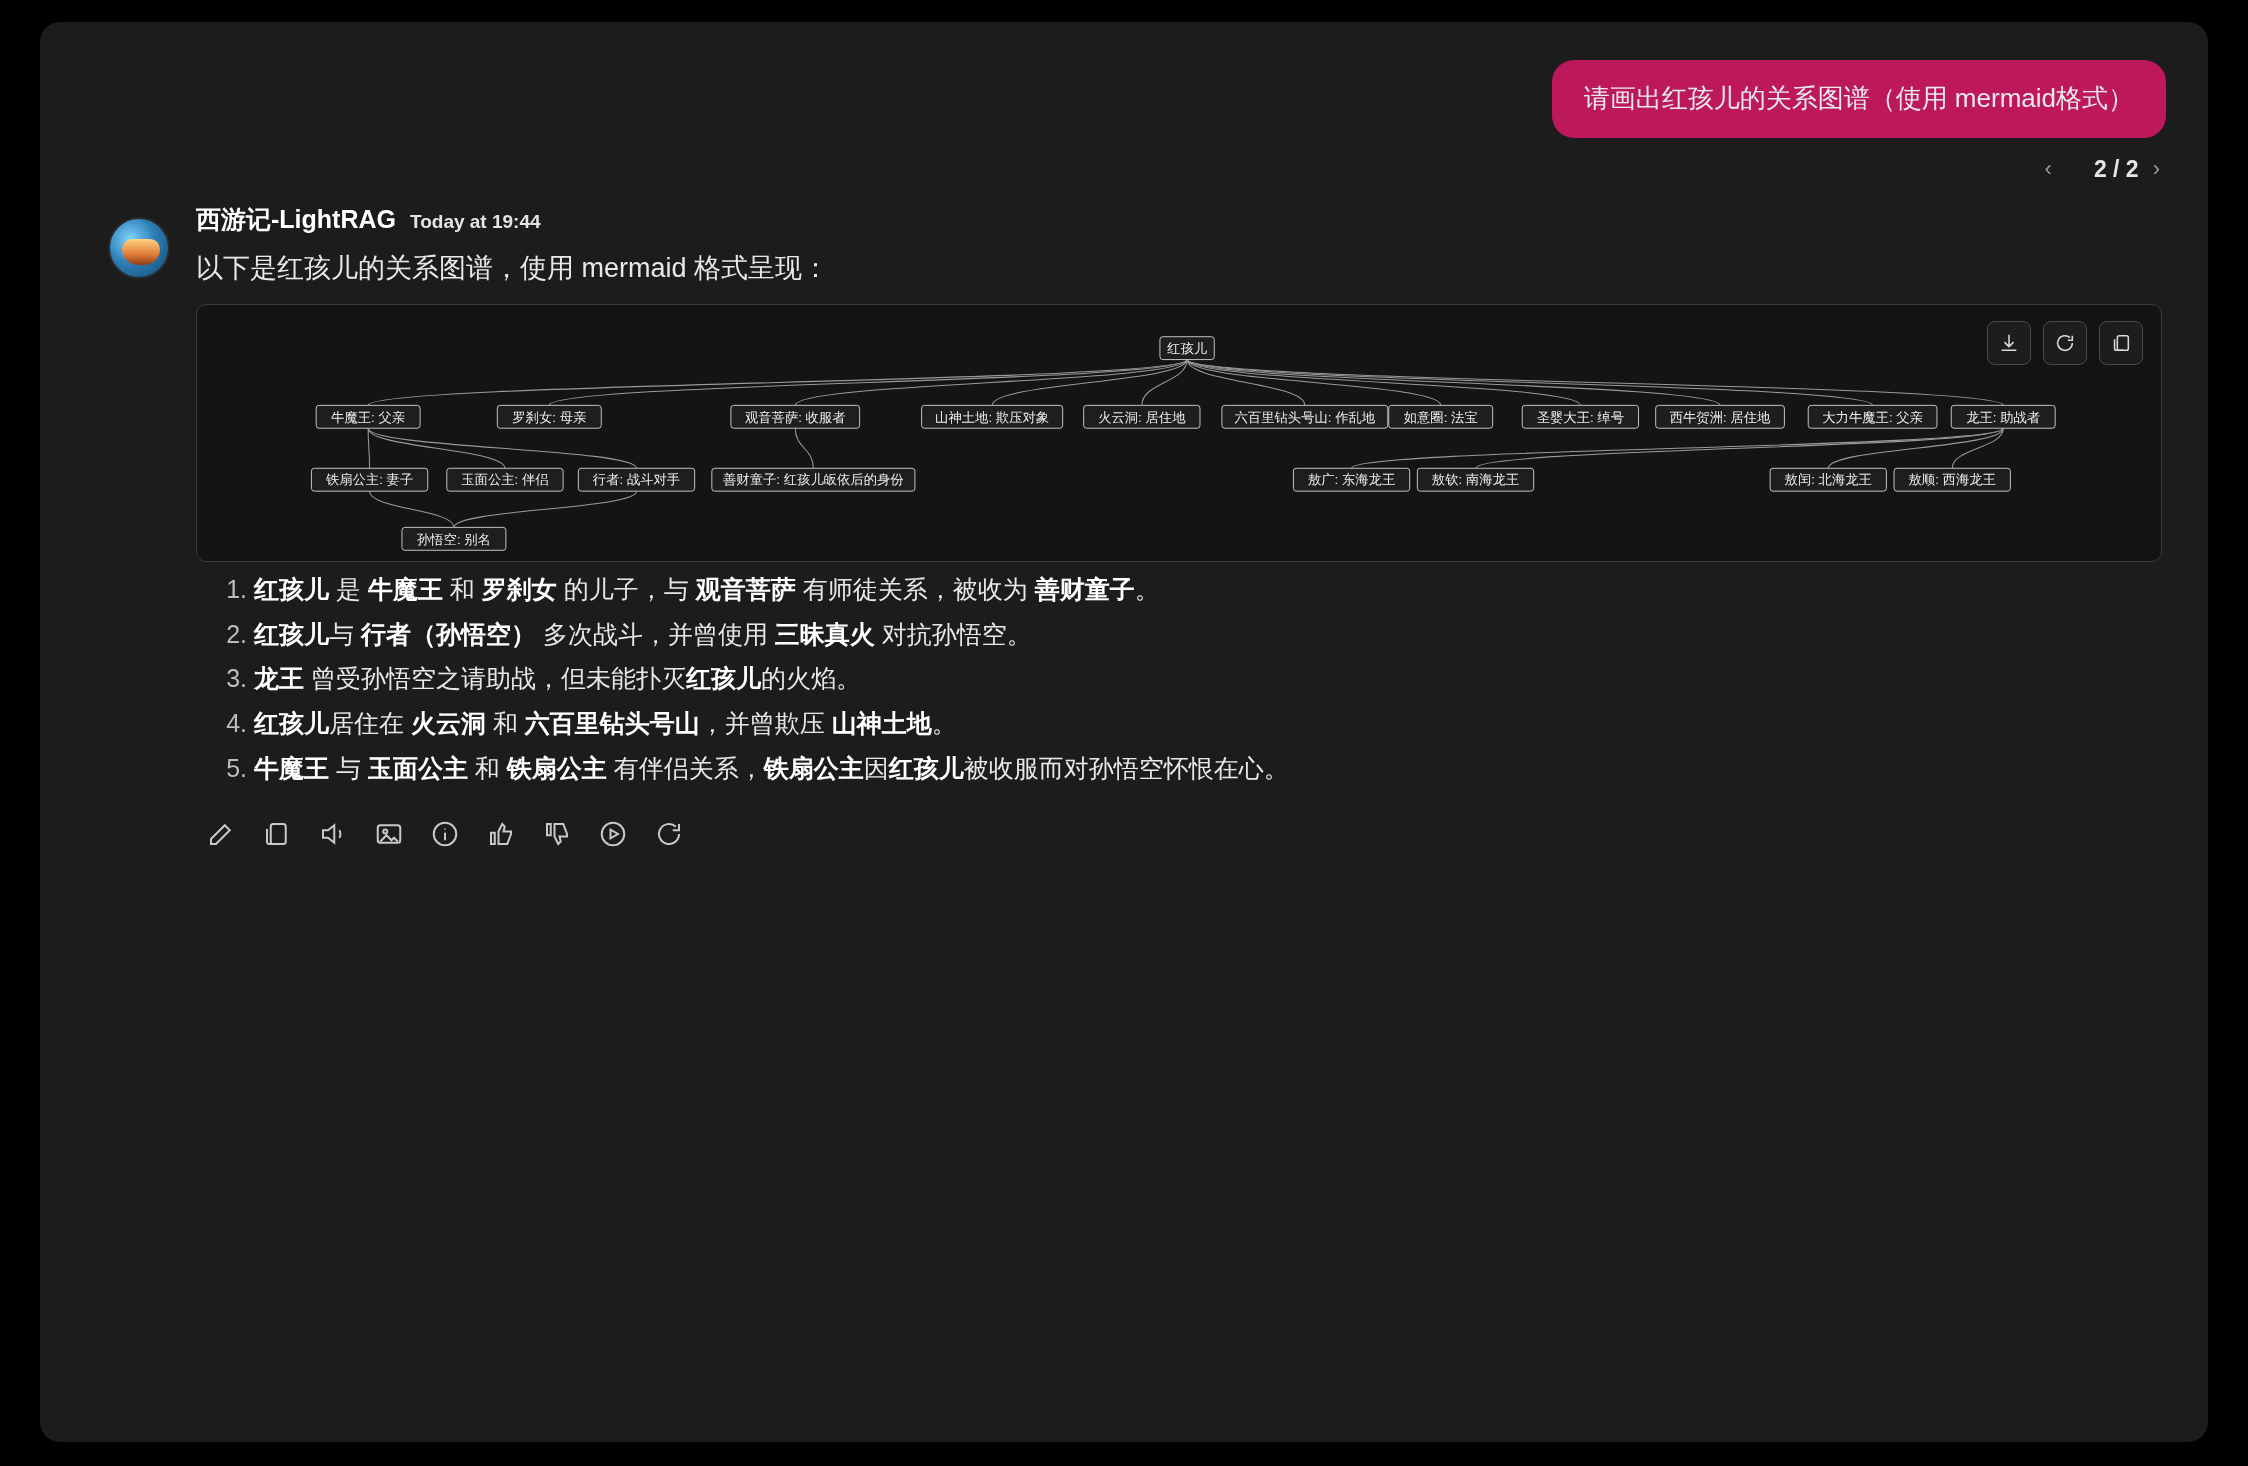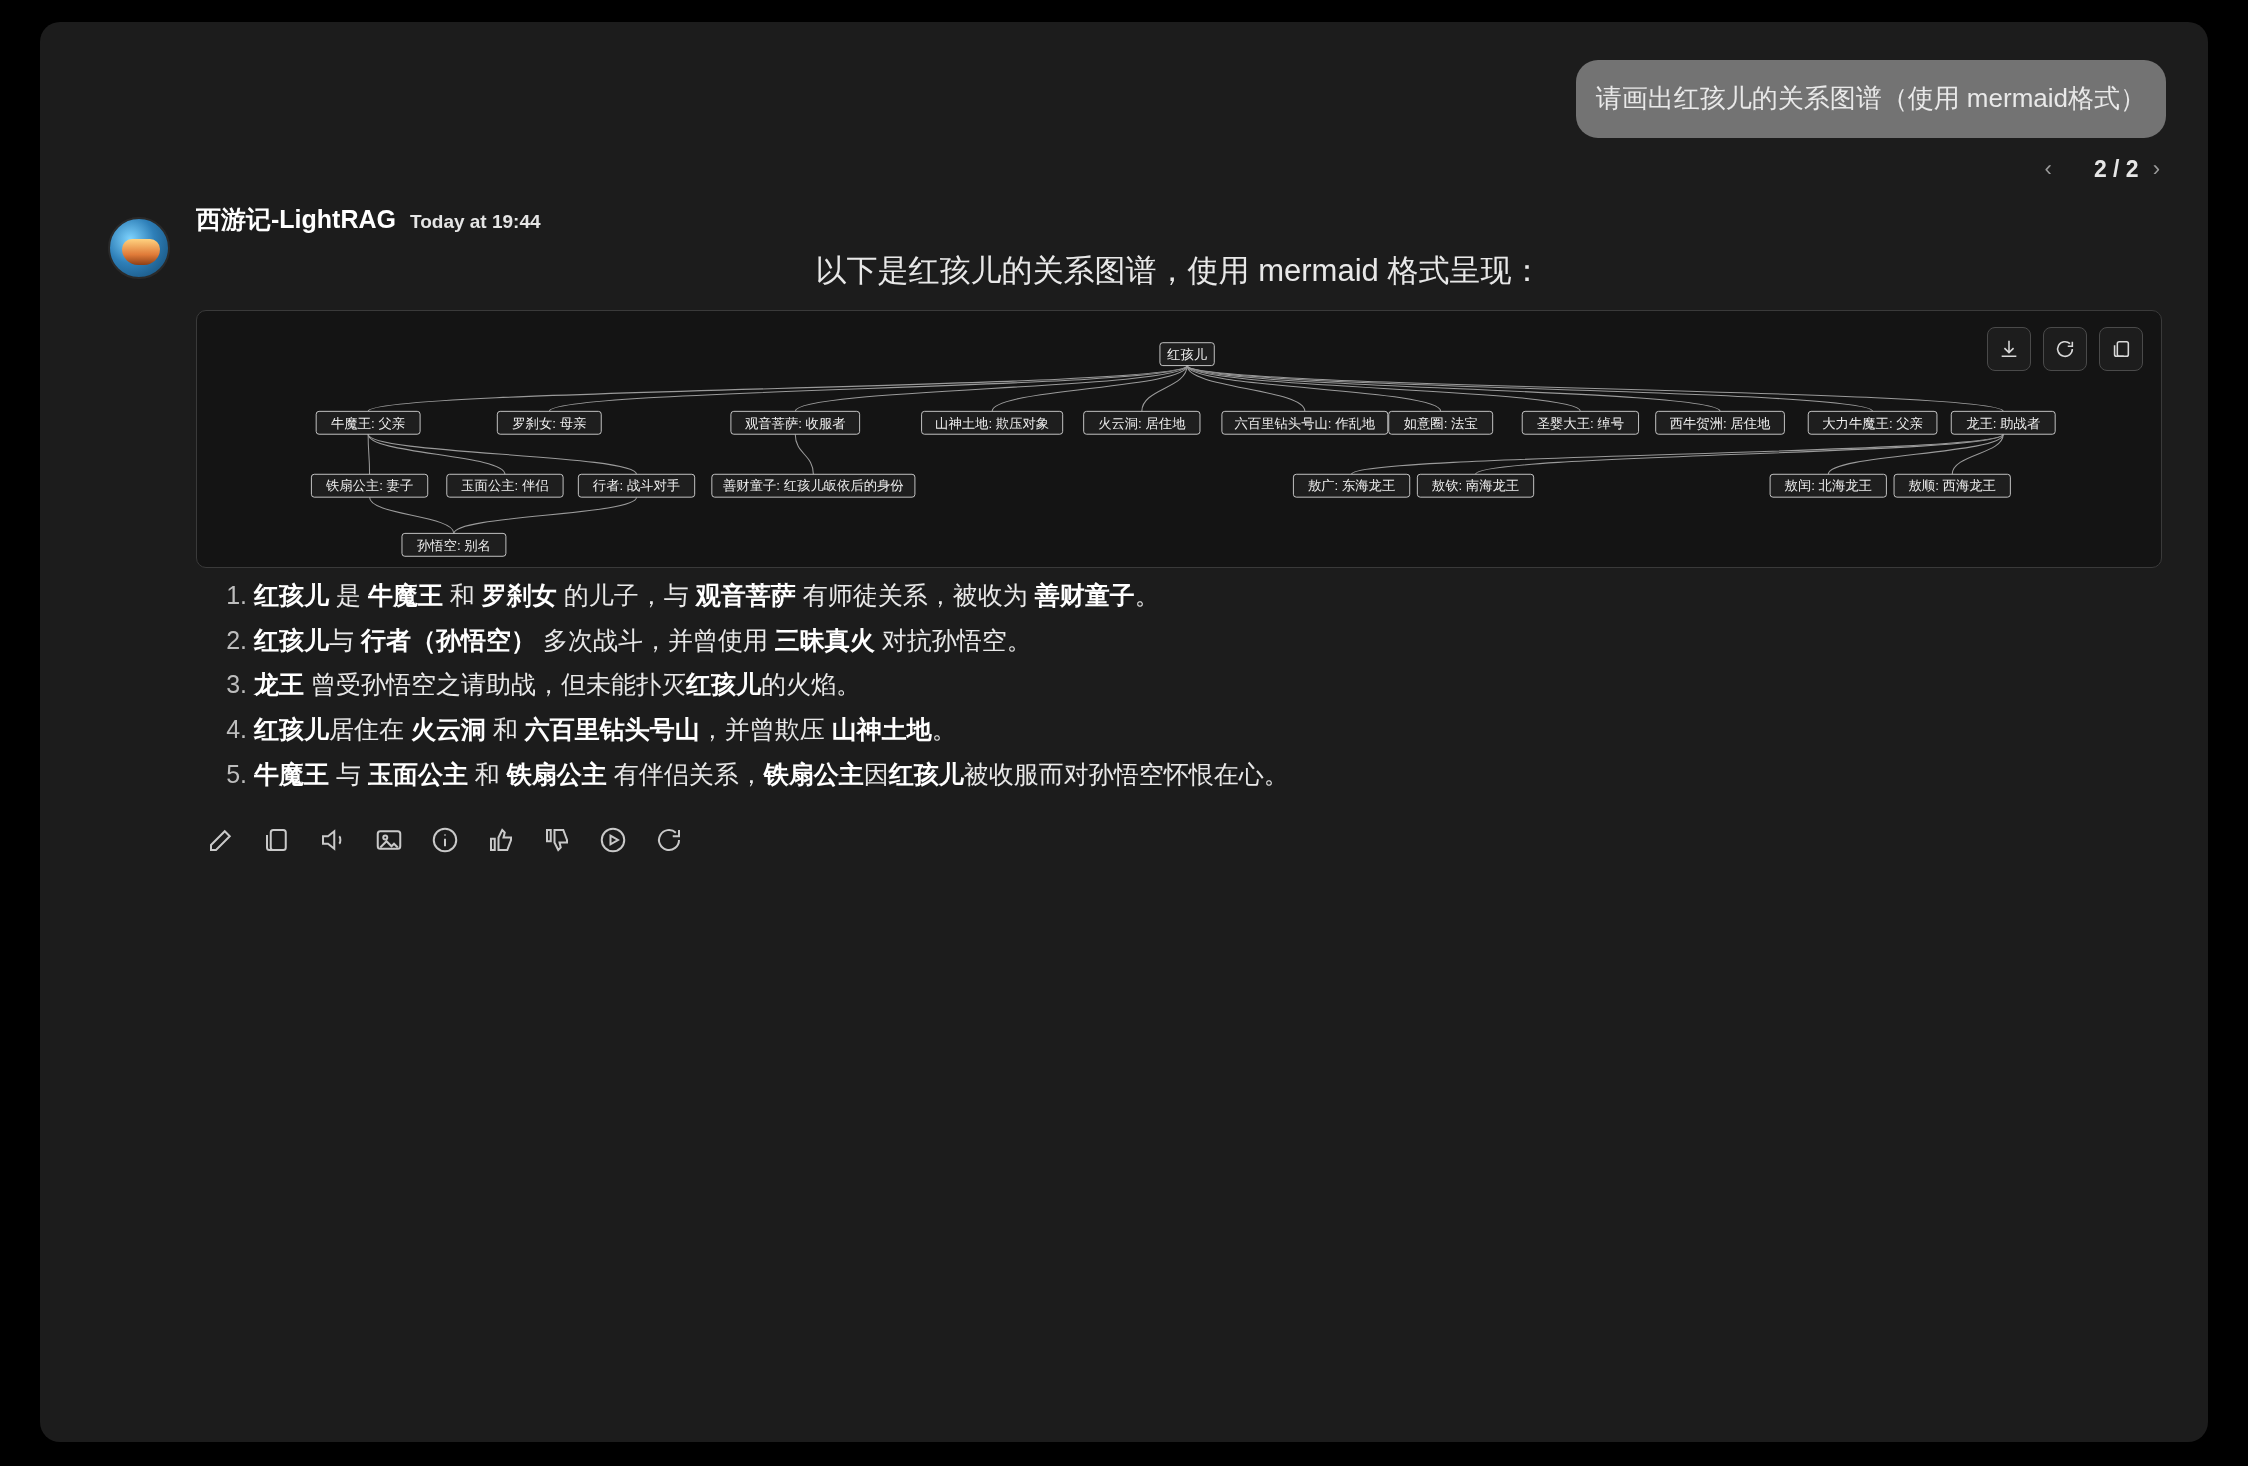--- a/index.html
+++ b/index.html
@@ -16,25 +16,25 @@
     width: 2168px; height: 1420px;
     background: #1c1c1c;
     border-radius: 20px;
   }
   
   .user-row {
     display: flex; justify-content: flex-end;
     padding: 38px 42px 0 0;
   }
   .user-bubble {
-    background: #737373;
+    background: #be185d;
     color: #e9e9e9;
     font-size: 26px;
     line-height: 1.3;
-    padding: 22px 20px;
+    padding: 22px 32px;
     border-radius: 22px;
     max-width: 1200px;
     white-space: nowrap;
   }
   .pager {
     display: flex; align-items: center; justify-content: flex-end;
     gap: 14px;
     padding: 18px 48px 0 0;
     color: #9a9a9a;
     font-size: 21px;
@@ -60,21 +60,21 @@
     content: "";
     position: absolute; left: 12px; top: 20px;
     width: 38px; height: 26px;
     background: linear-gradient(180deg,#ffd27f 0%, #e07b39 60%, #8d3f16 100%);
     border-radius: 10px 10px 16px 16px;
   }
   .assistant-body { flex: 1; padding-left: 26px; padding-right: 46px; }
   .meta { display: flex; align-items: baseline; gap: 14px; }
   .name { color: #ffffff; font-size: 25px; font-weight: bold; }
   .time { color: #e5e5e5; font-size: 19px; font-weight: bold; }
-  .intro { color: #e8e8e8; font-size: 31px; margin-top: 14px; text-align: center; }
+  .intro { color: #e8e8e8; font-size: 27px; margin-top: 14px; }
 
   
   .diagram-panel {
     position: relative;
     margin-top: 18px;
     height: 258px;
     background: #141414;
     border: 1px solid #3a3a3a;
     border-radius: 10px;
     overflow: hidden;

